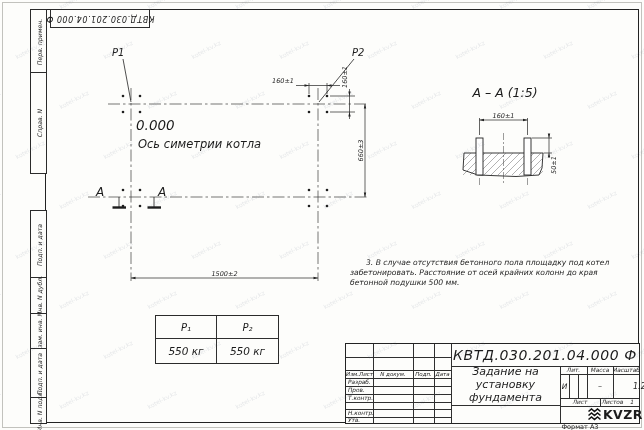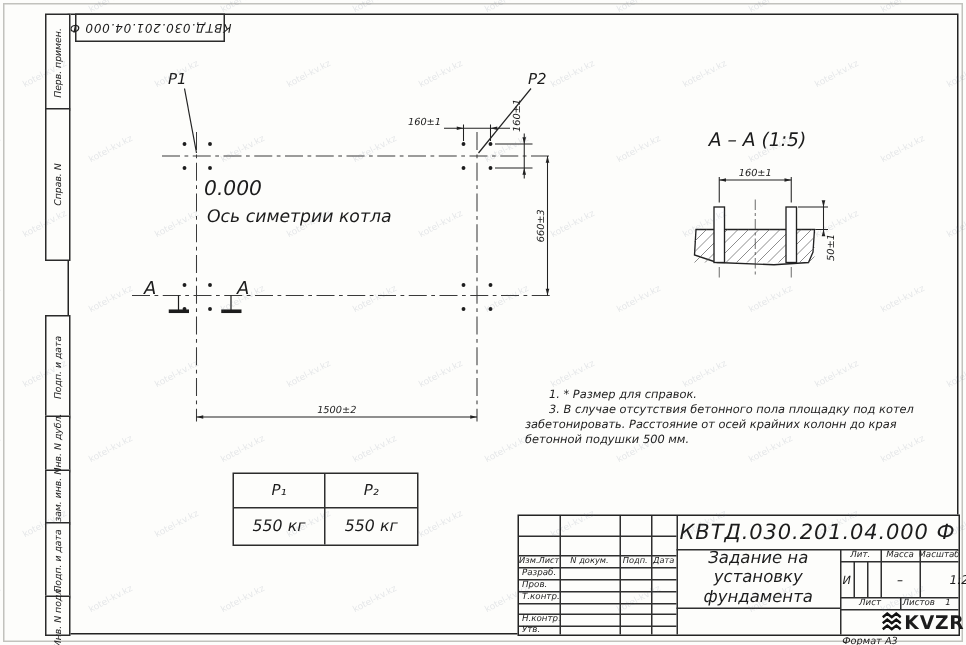--- a/index.html
+++ b/index.html
@@ -31,21 +31,21 @@
   .tb-v{position:absolute;background:#2f2f2f;width:1px;}
   .tb-cell{position:absolute;display:flex;align-items:center;justify-content:center;
            font-style:italic;color:#1c1c1c;overflow:hidden;}
   .tb-left{justify-content:flex-start;padding-left:2px;box-sizing:border-box;}
   .docnum{font-size:14px;letter-spacing:.6px;white-space:nowrap;}
   .tb-title{font-size:11px;line-height:1.18;text-align:center;}
   .tb-sub{font-size:6.7px;line-height:1.3;text-align:center;}
   .logo-wrap{display:flex;align-items:center;gap:2px;}
   .logo-kvzr{font-weight:bold;font-style:normal;font-size:12.5px;letter-spacing:.5px;}
   .logo-sub{font-size:4.6px;line-height:1.15;font-style:normal;text-align:left;}
-  .format{left:545px;top:423px;width:70px;font-size:6.5px;font-style:italic;text-align:center;}
+  .format{left:545px;top:423px;width:70px;font-size:6.5px;text-align:center;}
   
   .wm{position:absolute;font-size:6px;color:rgba(100,112,138,0.16);transform:rotate(-28deg);
       white-space:nowrap;pointer-events:none;z-index:6;}
 </style>
 </head>
 <body>
 
 <div id="sheet">
 
   <div class="abs outer-border"></div>
@@ -195,21 +195,20 @@
   <div class="abs ptable">
     <div class="tb-v" style="left:60px;top:0;height:47px;"></div>
     <div class="tb-h" style="left:0;top:22px;width:122px;"></div>
     <div class="cell" style="left:61px;top:0;width:61px;height:22px;font-size:10px;">Р₂</div>
     <div class="cell" style="left:0;top:0;width:60px;height:22px;font-size:10px;">Р₁</div>
     <div class="cell" style="left:0;top:23px;width:60px;height:24px;font-size:10.5px;">550 кг</div>
     <div class="cell" style="left:61px;top:23px;width:61px;height:24px;font-size:10.5px;">550 кг</div>
   </div>
 
   <div class="abs" id="notes">
-      <p>1. * Размер для справок.</p>
       <p>3. В случае отсутствия бетонного пола площадку под котел забетонировать. Расстояние от осей крайних колонн до края бетонной подушки 500 мм.</p>
     </div>
 
   <div class="abs tblock">
 
     <div class="tb-v" style="left:27px;top:0;height:79px;"></div>
     <div class="tb-v" style="left:67px;top:0;height:79px;"></div>
     <div class="tb-v" style="left:88px;top:0;height:79px;"></div>
     <div class="tb-v" style="left:105px;top:0;height:79px;"></div>
     <div class="tb-v" style="left:214px;top:22px;height:57px;"></div>

